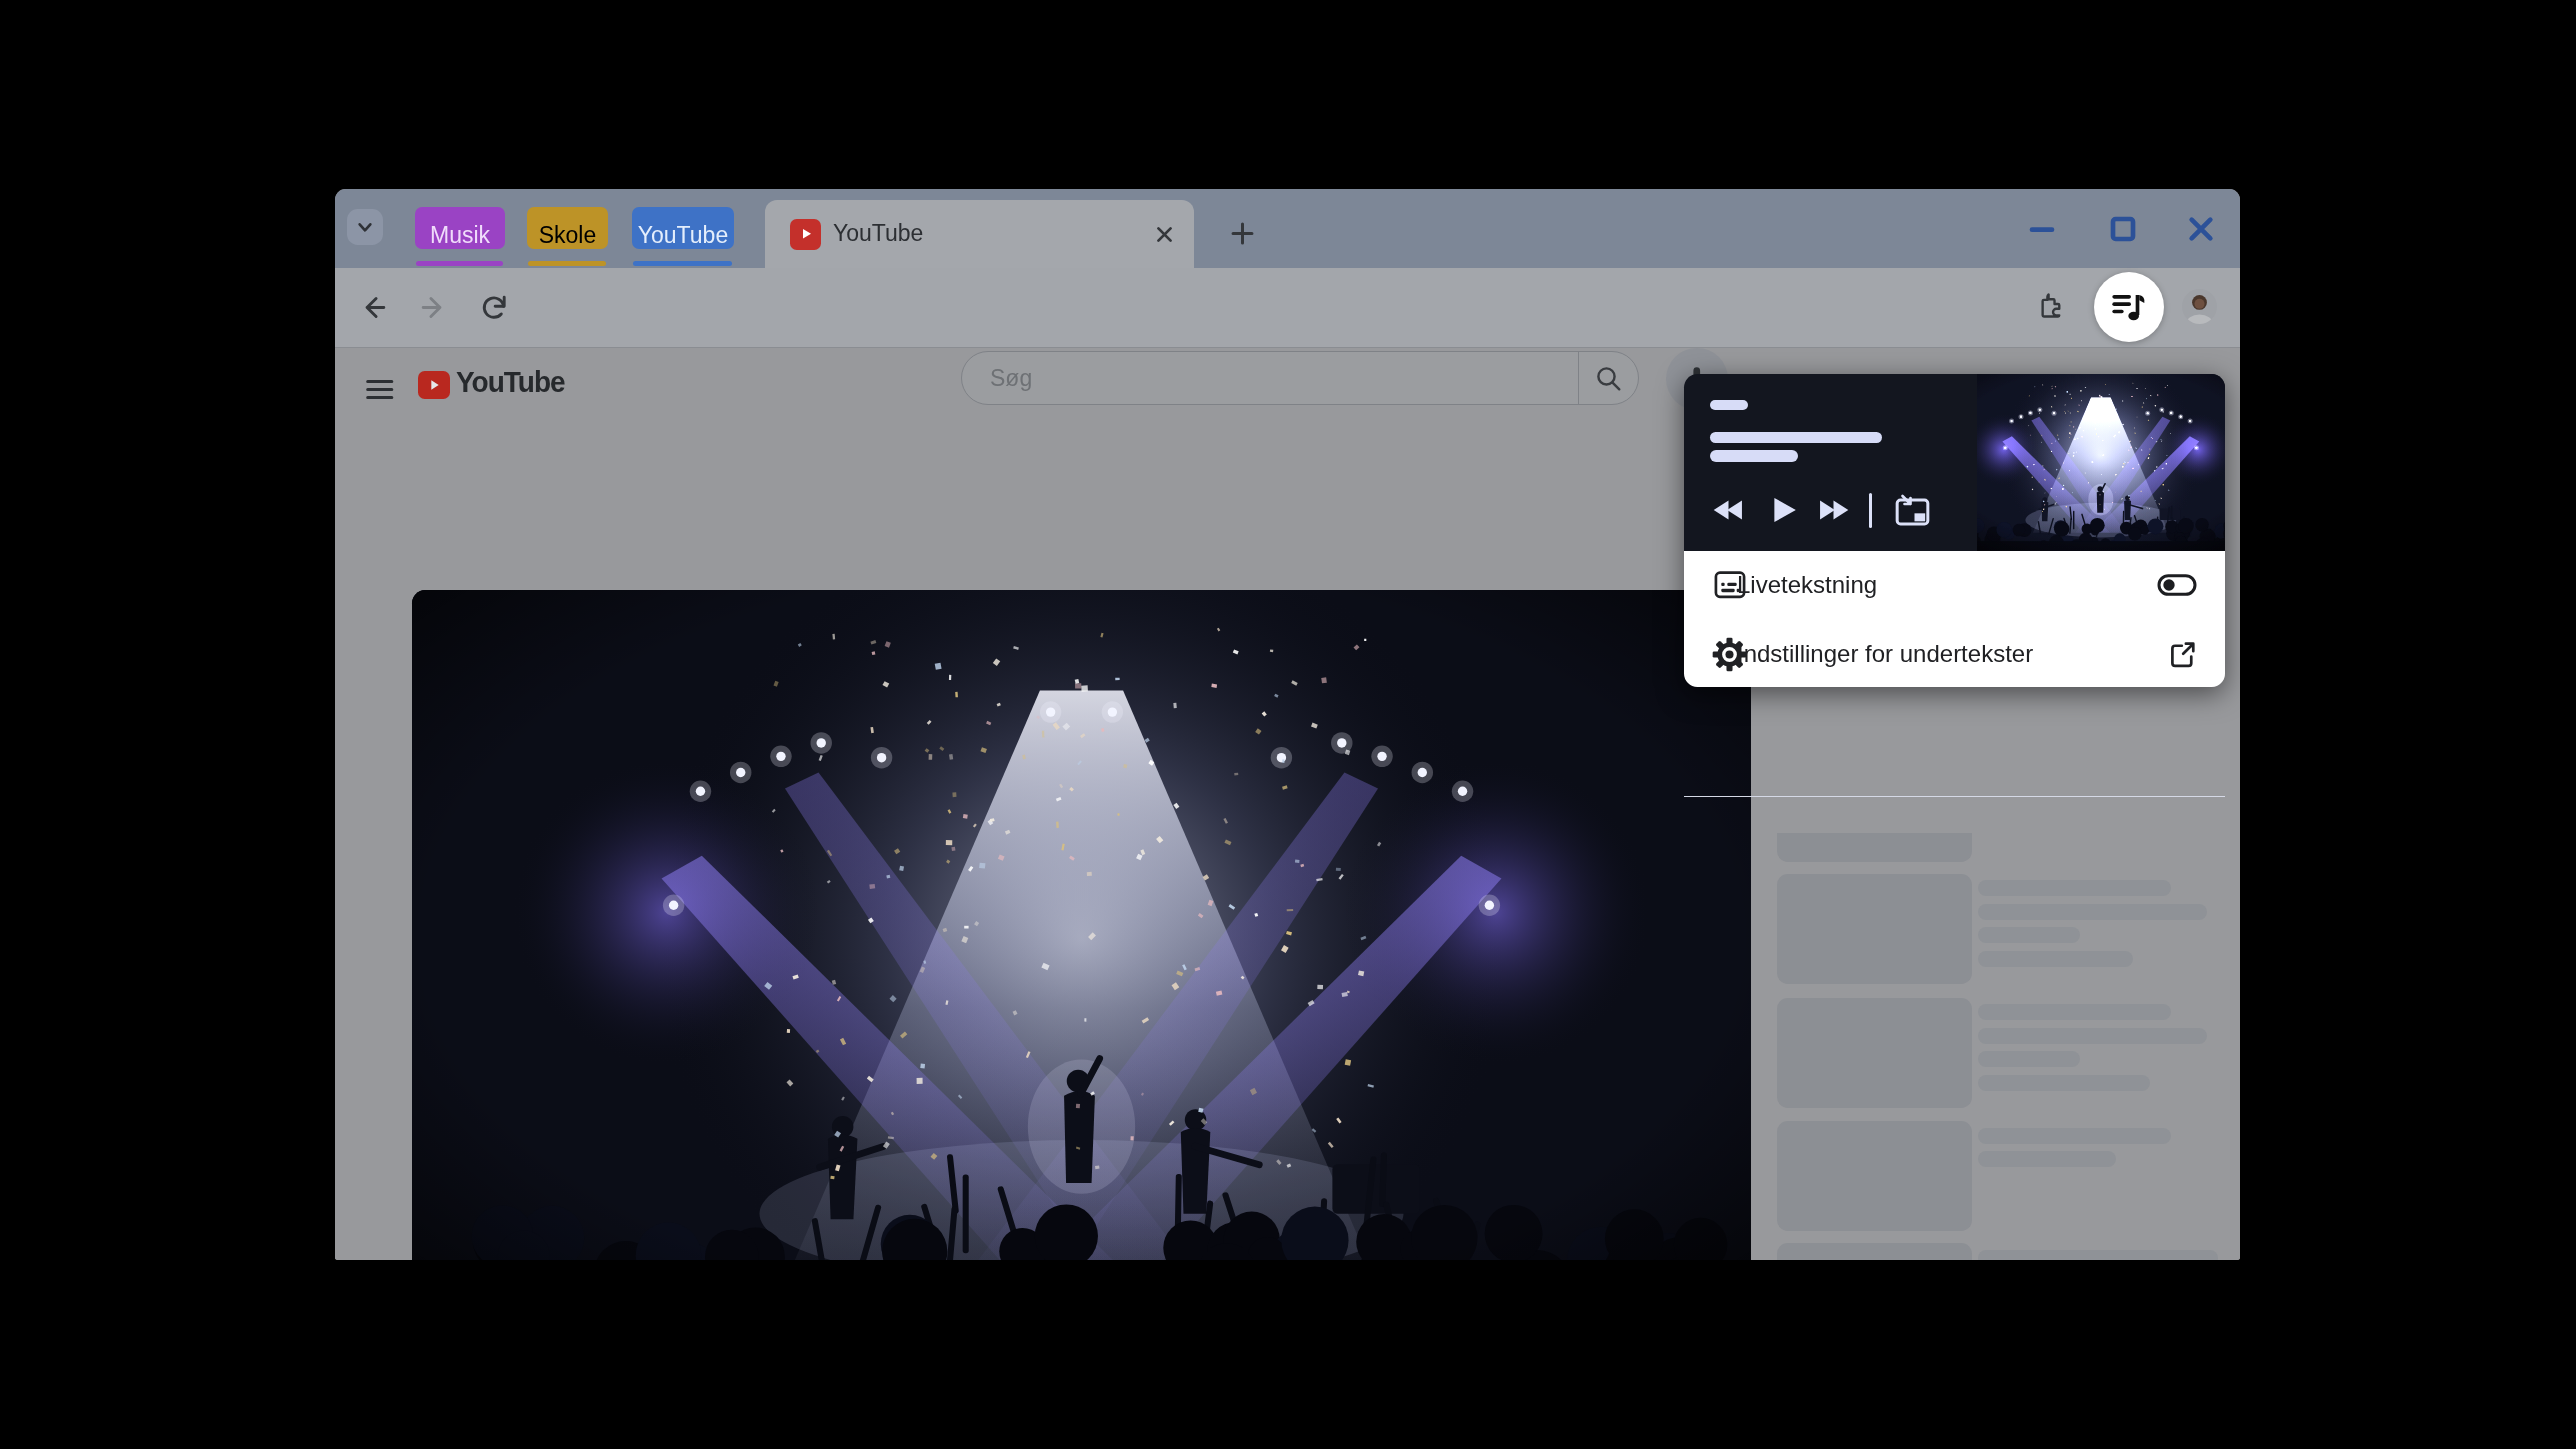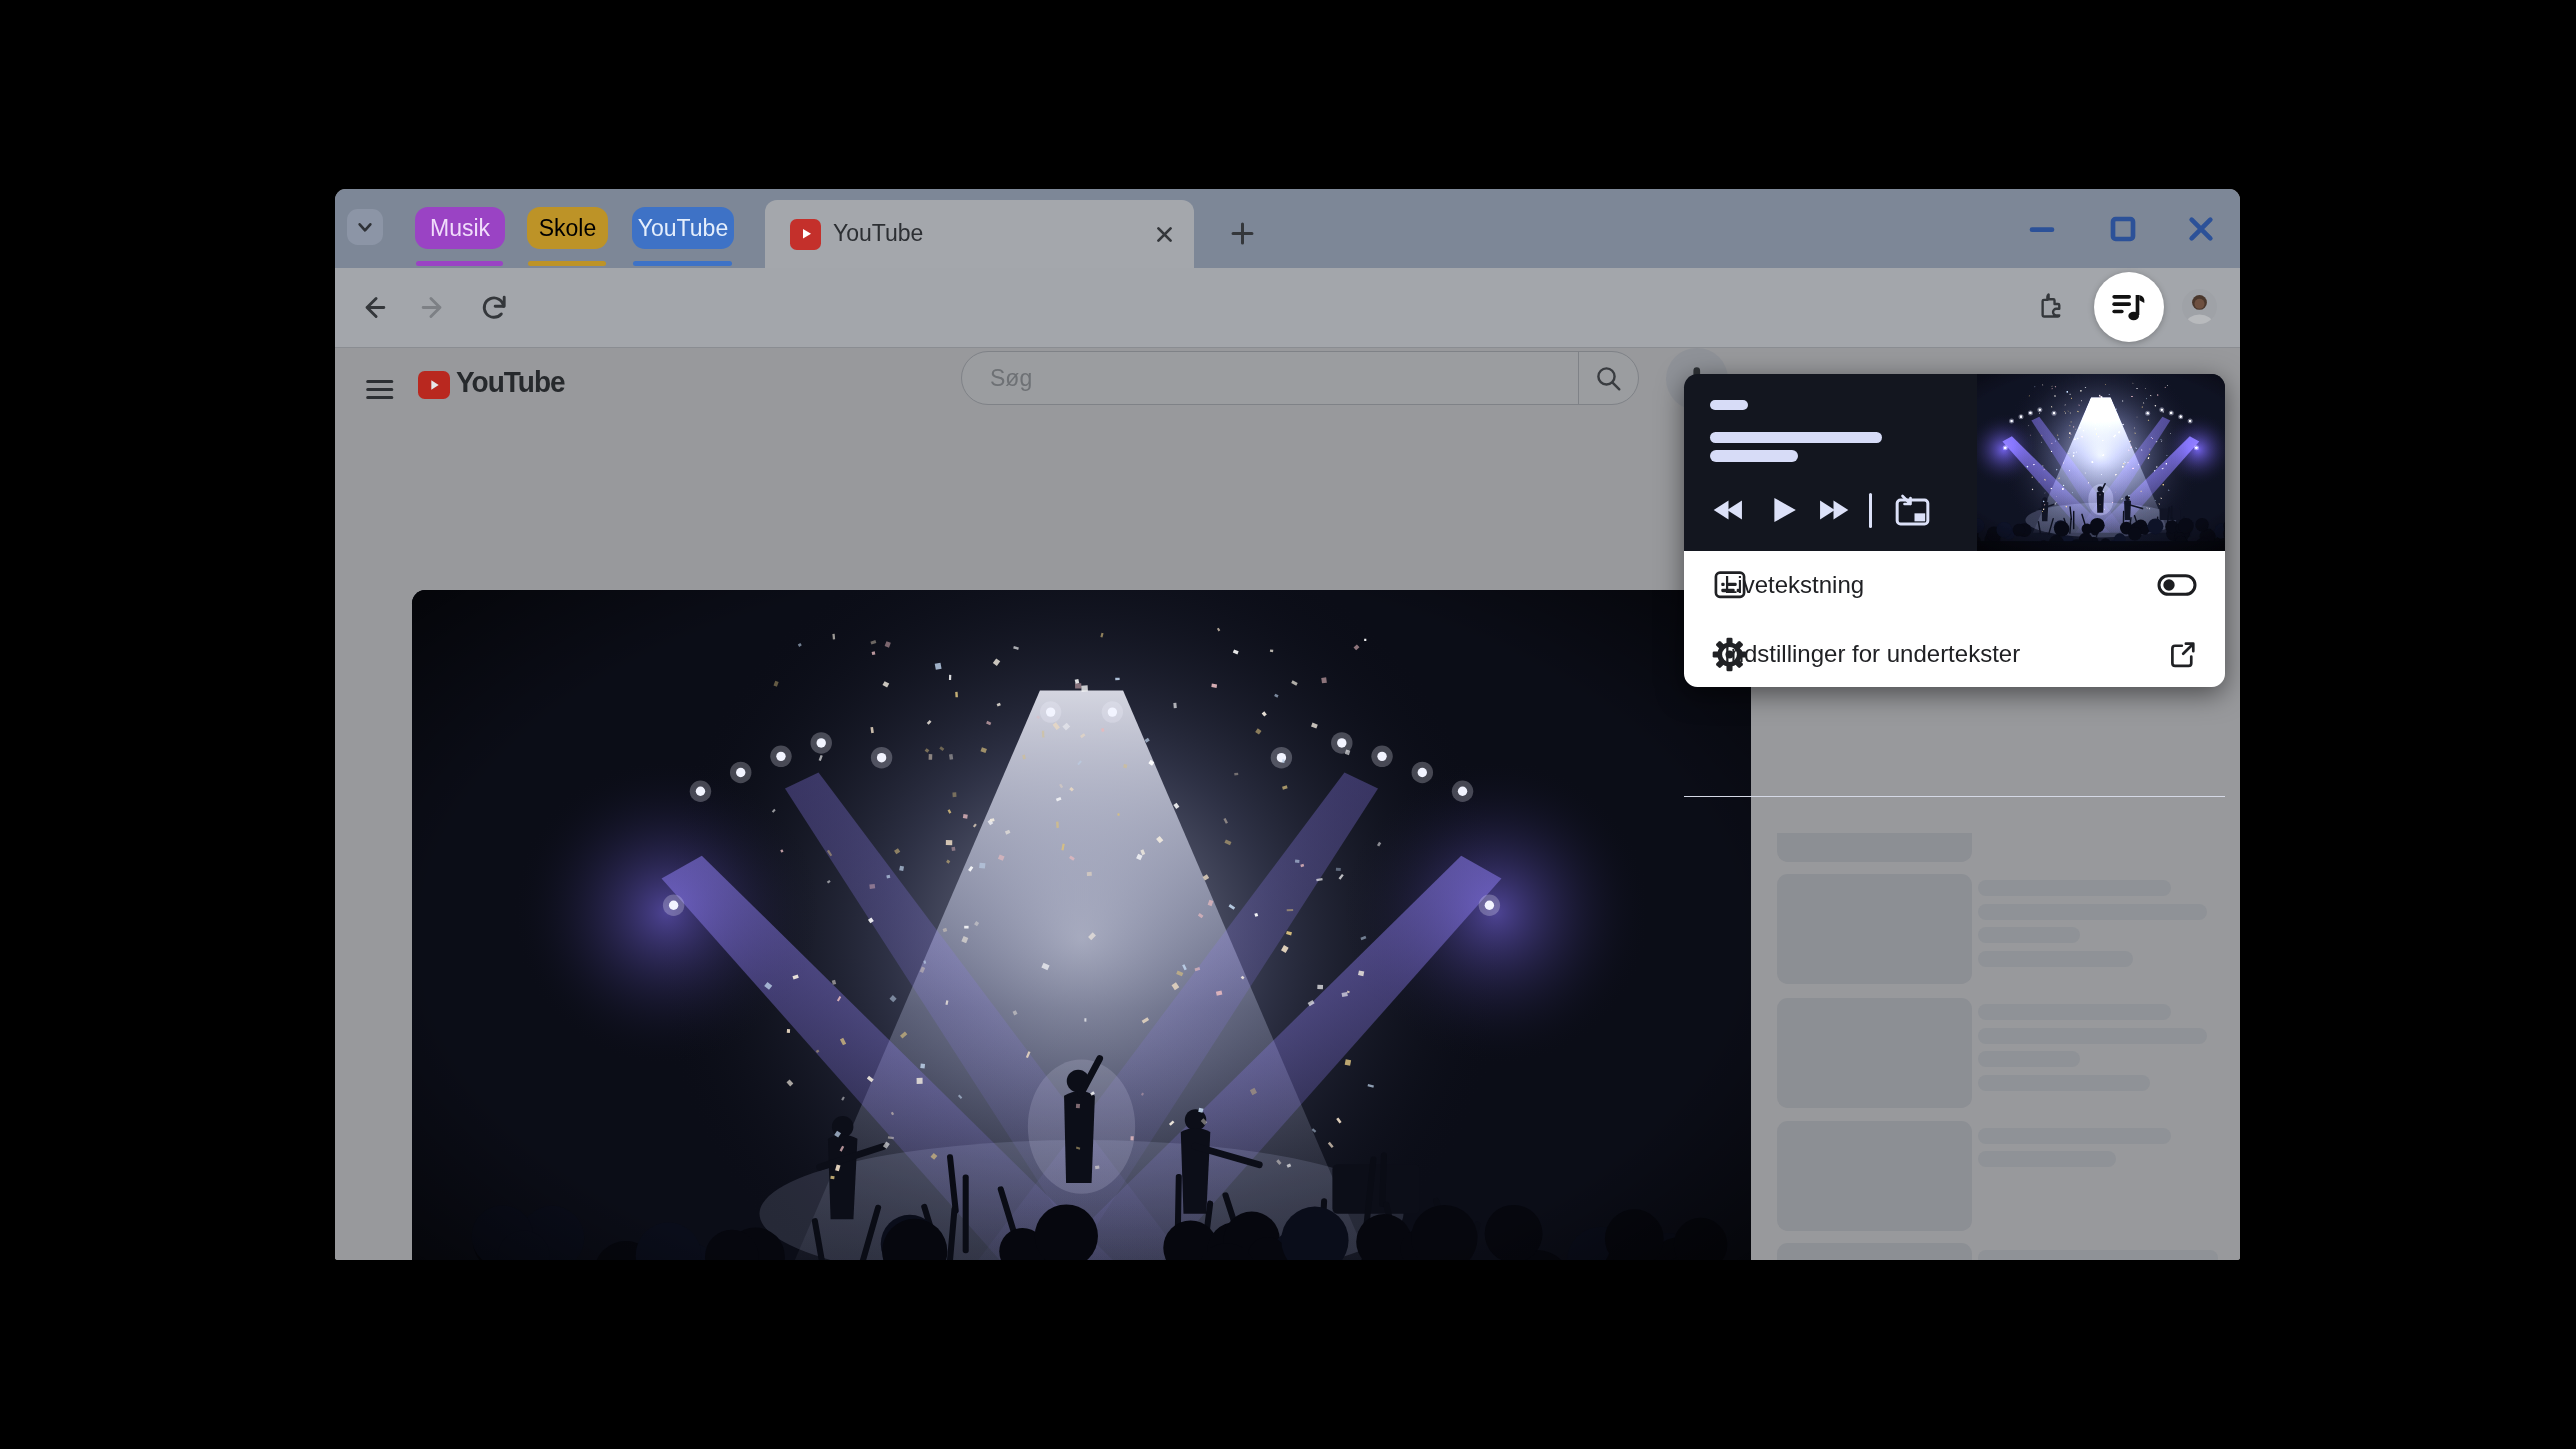--- a/index.html
+++ b/index.html
@@ -4,21 +4,21 @@
 <style>
   html,body{margin:0;padding:0;background:#000;width:2576px;height:1449px;overflow:hidden;
     font-family:"Liberation Sans","DejaVu Sans",sans-serif;}
   
   #window{position:absolute;left:335px;top:189px;width:1905px;height:1071px;background:#98999c;
     border-radius:10.7px 10.7px 2.7px 2.7px;overflow:hidden;z-index:1;}
   
   #tabstrip{position:absolute;left:0;top:0;width:100%;height:79px;background:#7d8797;}
   .tsearch-btn{position:absolute;left:12px;top:20px;width:36px;height:36px;border-radius:10.7px;background:#8c95a6;
     display:flex;align-items:center;justify-content:center;}
-  .group-pill{position:absolute;top:18px;height:42px;border-radius:13px;display:flex;align-items:center;
+  .group-pill{position:absolute;top:18px;height:42px;border-radius:7px;display:flex;align-items:flex-end;
     justify-content:center;font-size:23px;font-weight:500;}
   .group-line{position:absolute;top:72px;height:4.7px;border-radius:2.7px;}
   #tab-active{position:absolute;left:430px;top:10.7px;width:429px;height:68px;background:#a4a7ac;
     border-radius:12px 12px 0 0;}
   .favicon{position:absolute;left:25px;top:19px;width:31px;height:31px;border-radius:6.7px;background:#c4302b;
     display:flex;align-items:center;justify-content:center;}
   .tab-title{position:absolute;left:68px;top:0;height:68px;display:flex;align-items:center;
     font-size:23px;color:#2c2f33;}
   
   #toolbar{position:absolute;left:0;top:79px;width:100%;height:79px;background:#a3a6ab;
@@ -51,21 +51,21 @@
   #popup{position:absolute;left:1684px;top:374px;width:541px;height:313px;z-index:60;border-radius:13.4px;
     box-shadow:0 6.7px 27px rgba(0,0,0,0.5);}
   #popup-card{position:absolute;left:0;top:0;width:541px;height:177px;background:#13161f;border-radius:13.4px 13.4px 0 0;
     overflow:hidden;}
   .card-bar{position:absolute;left:26px;border-radius:6px;background:#d7dcf7;}
   #popup-thumb{position:absolute;right:0;top:0;width:248px;height:177px;overflow:hidden;}
   #popup-thumb svg{display:block;width:100%;height:100%;filter:brightness(1.45) saturate(1.15);}
   .pctl{position:absolute;top:119px;}
   #popup-white{position:absolute;left:0;top:177px;width:541px;height:136px;background:#ffffff;border-radius:0 0 13.4px 13.4px;}
   .prow{position:absolute;left:0;width:541px;height:68px;display:flex;align-items:center;}
-  .prow-label{font-size:24px;color:#202124;margin-left:40px;position:absolute;}
+  .prow-label{font-size:24px;color:#202124;margin-left:53px;position:absolute;}
   .prow-icon{position:absolute;left:29px;}
   .prow-right{position:absolute;right:27px;}
   #popup-divider{position:absolute;left:0;top:245px;width:541px;height:1.3px;background:#d5d9e6;}
   
   #media-btn{position:absolute;left:2094px;top:272px;width:70px;height:70px;border-radius:50%;background:#ffffff;
     z-index:70;display:flex;align-items:center;justify-content:center;box-shadow:0 1.3px 6.7px rgba(0,0,0,0.25);}
   #avatar{position:absolute;left:2182px;top:289px;width:35px;height:35px;border-radius:50%;overflow:hidden;z-index:40;}
 </style>
 </head>
 <body>

